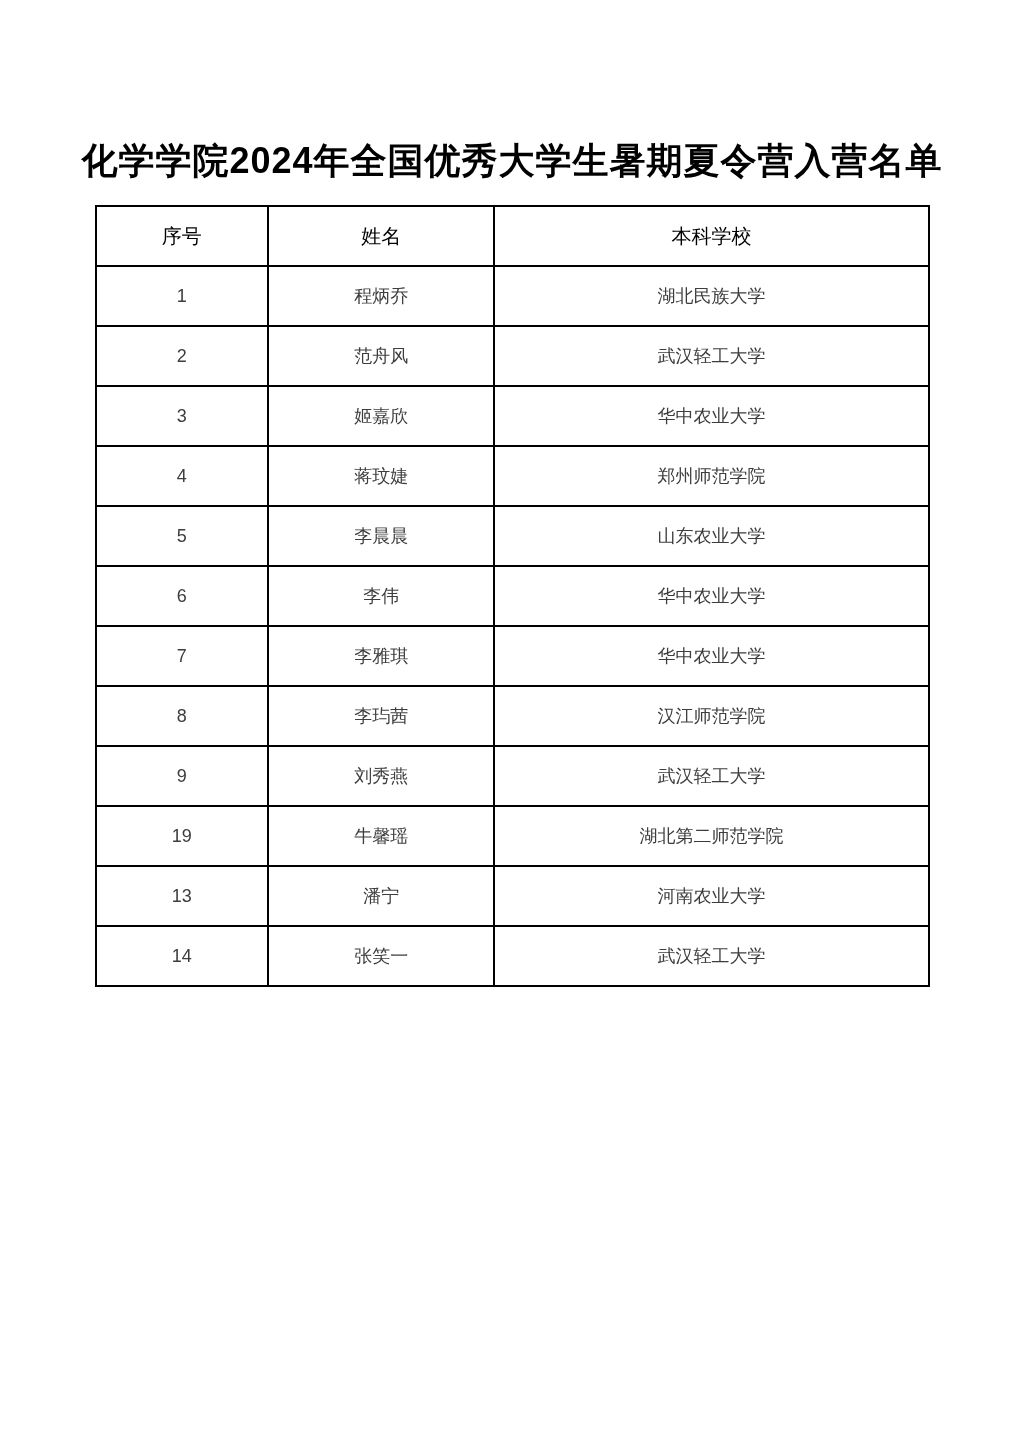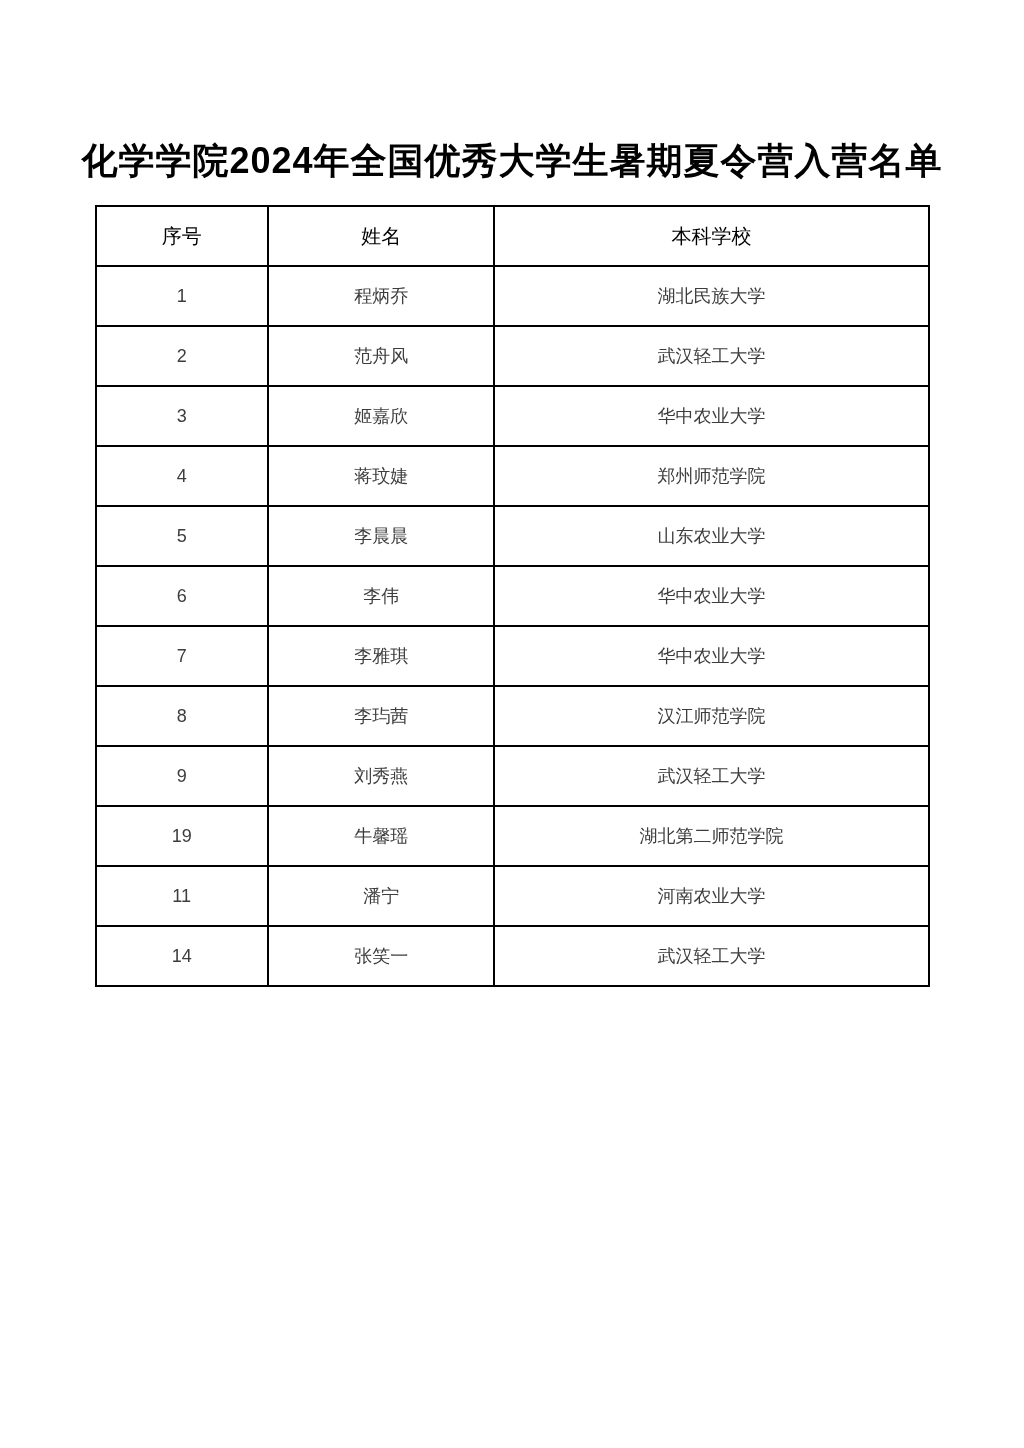--- a/index.html
+++ b/index.html
@@ -120,21 +120,21 @@
           <td>9</td>
           <td>刘秀燕</td>
           <td>武汉轻工大学</td>
         </tr>
         <tr>
           <td>19</td>
           <td>牛馨瑶</td>
           <td>湖北第二师范学院</td>
         </tr>
         <tr>
-          <td>11</td>
+          <td>13</td>
           <td>潘宁</td>
           <td>河南农业大学</td>
         </tr>
         <tr>
           <td>14</td>
           <td>张笑一</td>
           <td>武汉轻工大学</td>
         </tr>
       </tbody>
   </table>

